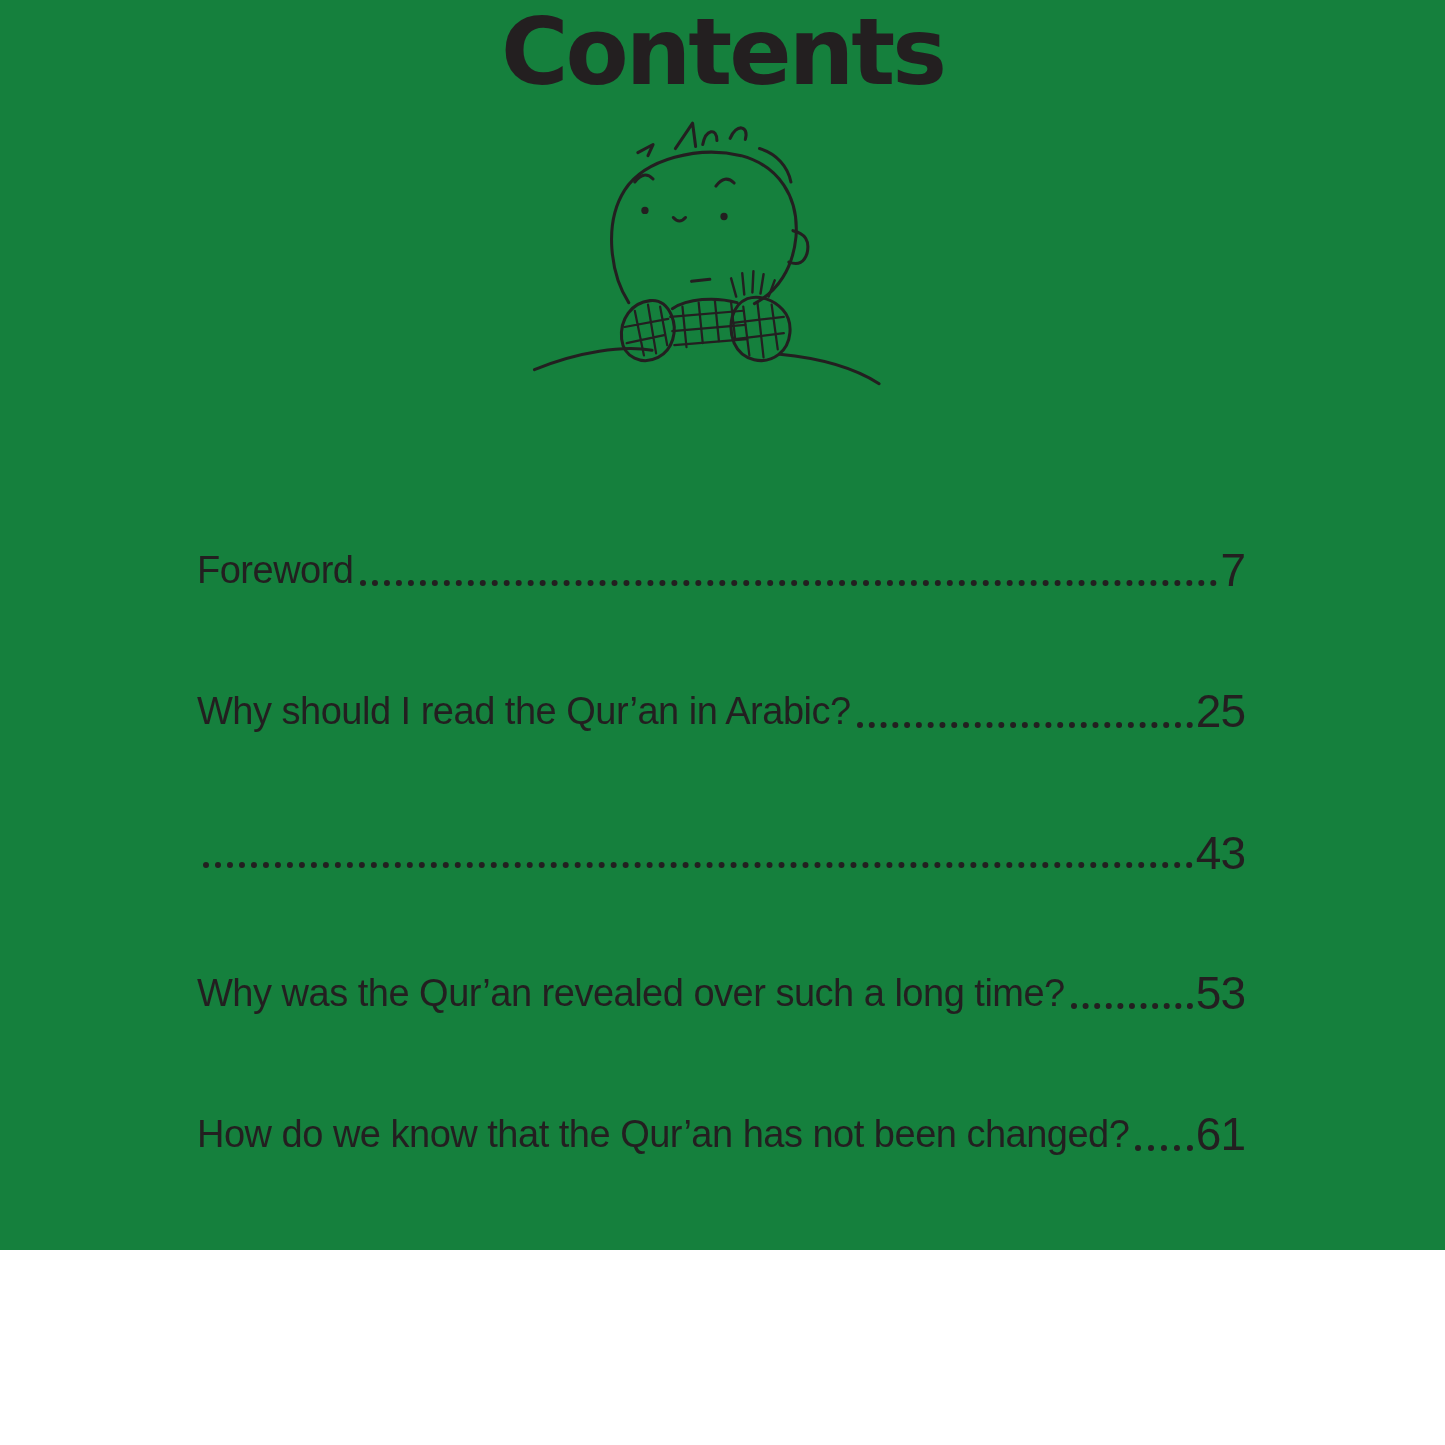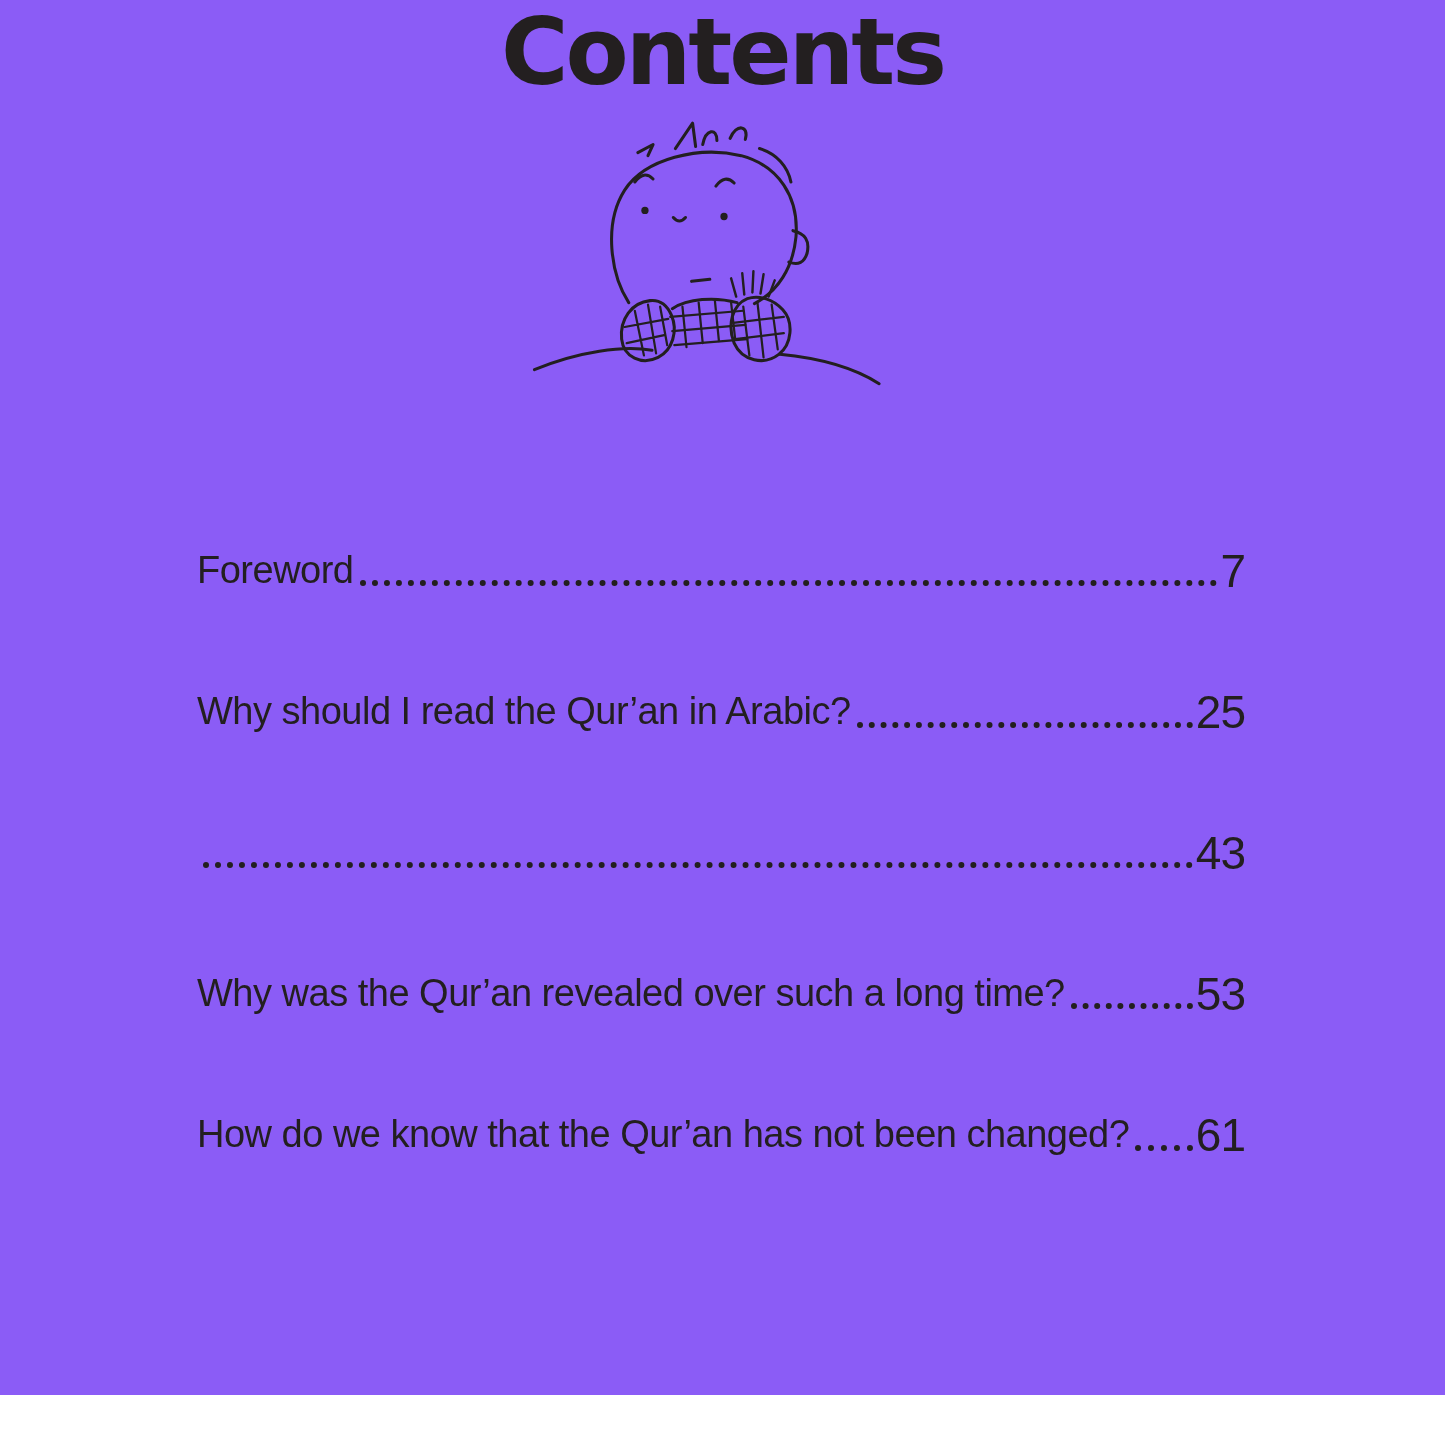--- a/index.html
+++ b/index.html
@@ -3,22 +3,22 @@
 <meta charset="utf-8">
 <style>
   html, body {
     margin: 0;
     padding: 0;
     background: #ffffff;
   }
   .page {
     position: relative;
     width: 1445px;
-    height: 1395px;
-    background: #8b5cf6;
+    height: 1250px;
+    background: #15803d;
     color: #231f20;
     overflow: hidden;
     font-family: "Liberation Sans", sans-serif;
   }
   .title {
     margin: 0;
     padding-top: 6px;
     text-align: center;
     font-family: "DejaVu Sans", sans-serif;
     font-weight: 800;
@@ -37,21 +37,20 @@
   }
   .illustration-wrap svg {
     width: 386px;
     height: 294px;
   }
   .toc {
     margin: 138px 200px 0 197px; 
   }
   .toc-row {
     display: flex;
-    align-items: flex-end;
     margin-bottom: 92px;
   }
   .toc-row:last-child {
     margin-bottom: 16px;
   }
   .toc-label {
     font-size: 38px;
     letter-spacing: -0.5px;
     line-height: 1.3;
     white-space: nowrap;

